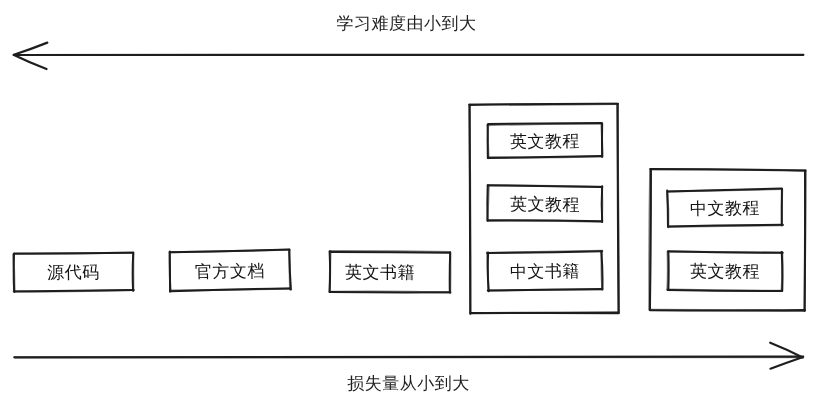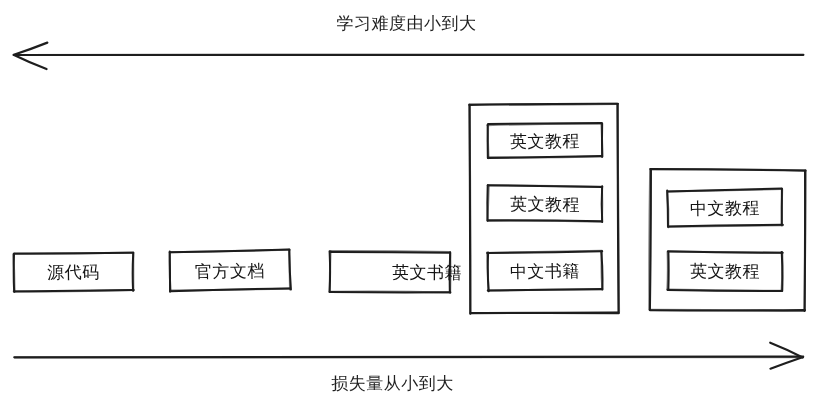--- a/index.html
+++ b/index.html
@@ -34,21 +34,21 @@
     text-align: center;
     font-family: Liberation Serif, serif;
   }
 
   #axis-label-top {
     left: 0;
     top: 14px;
     width: 813px;
   }
   #axis-label-bottom {
-    left: 0;
+    left: 16px;
     top: 374px;
     width: 785px;
   }
 
   .node-label {
     position: absolute;
     font-size: 17px;
     line-height: 18px;
     color: #141414;
     white-space: nowrap;
@@ -191,19 +191,19 @@
     </g>
 </svg>
 
 <div class="axis-label" id="axis-label-top">学习难度由小到大</div>
 
 <div class="axis-label" id="axis-label-bottom">损失量从小到大</div>
 
 <div id="labels-layer">
     <div class="node-label" style="left: 14px; top: 263px; width: 119px; transform: rotate(-0.7deg);">源代码</div>
     <div class="node-label" style="left: 170px; top: 261.5px; width: 120px; transform: rotate(-1deg);">官方文档</div>
-    <div class="node-label" style="left: 330px; top: 263px; width: 100px; transform: rotate(0.4deg); padding-left: 47px;">英文书籍</div>
+    <div class="node-label" style="left: 330px; top: 263px; width: 100px; transform: rotate(0.4deg);">英文书籍</div>
     <div class="node-label" style="left: 488px; top: 131.5px; width: 114px; transform: rotate(-0.6deg);">英文教程</div>
     <div class="node-label" style="left: 488px; top: 194.5px; width: 114px; transform: rotate(0.5deg);">英文教程</div>
     <div class="node-label" style="left: 488px; top: 262px; width: 114px; transform: rotate(-0.8deg);">中文书籍</div>
     <div class="node-label" style="left: 668px; top: 199px; width: 114px; transform: rotate(-1deg);">中文教程</div>
     <div class="node-label" style="left: 668px; top: 262px; width: 114px; transform: rotate(0.4deg);">英文教程</div>
   </div>
 
 </body></html>

